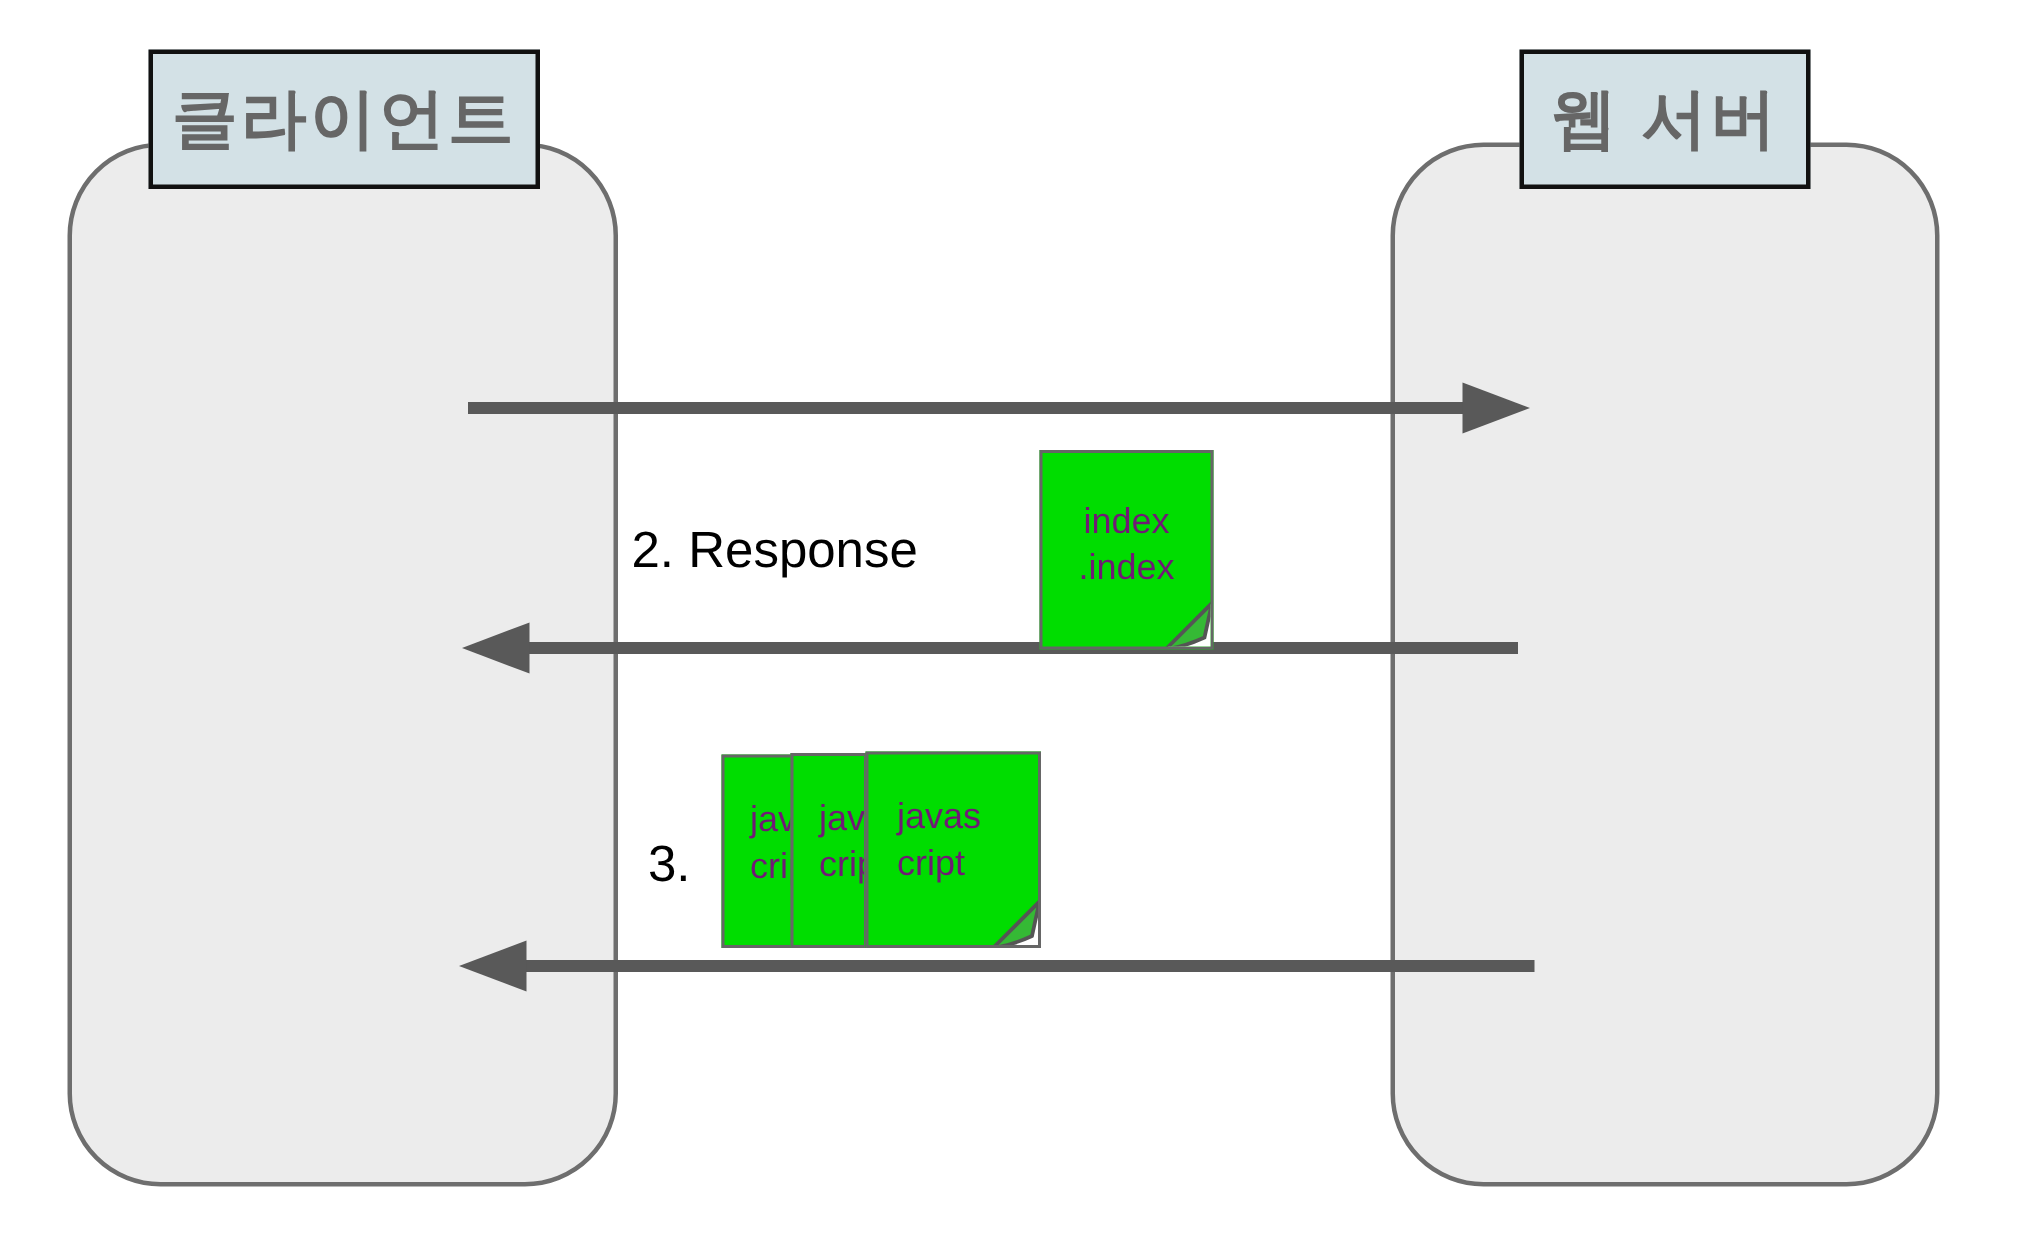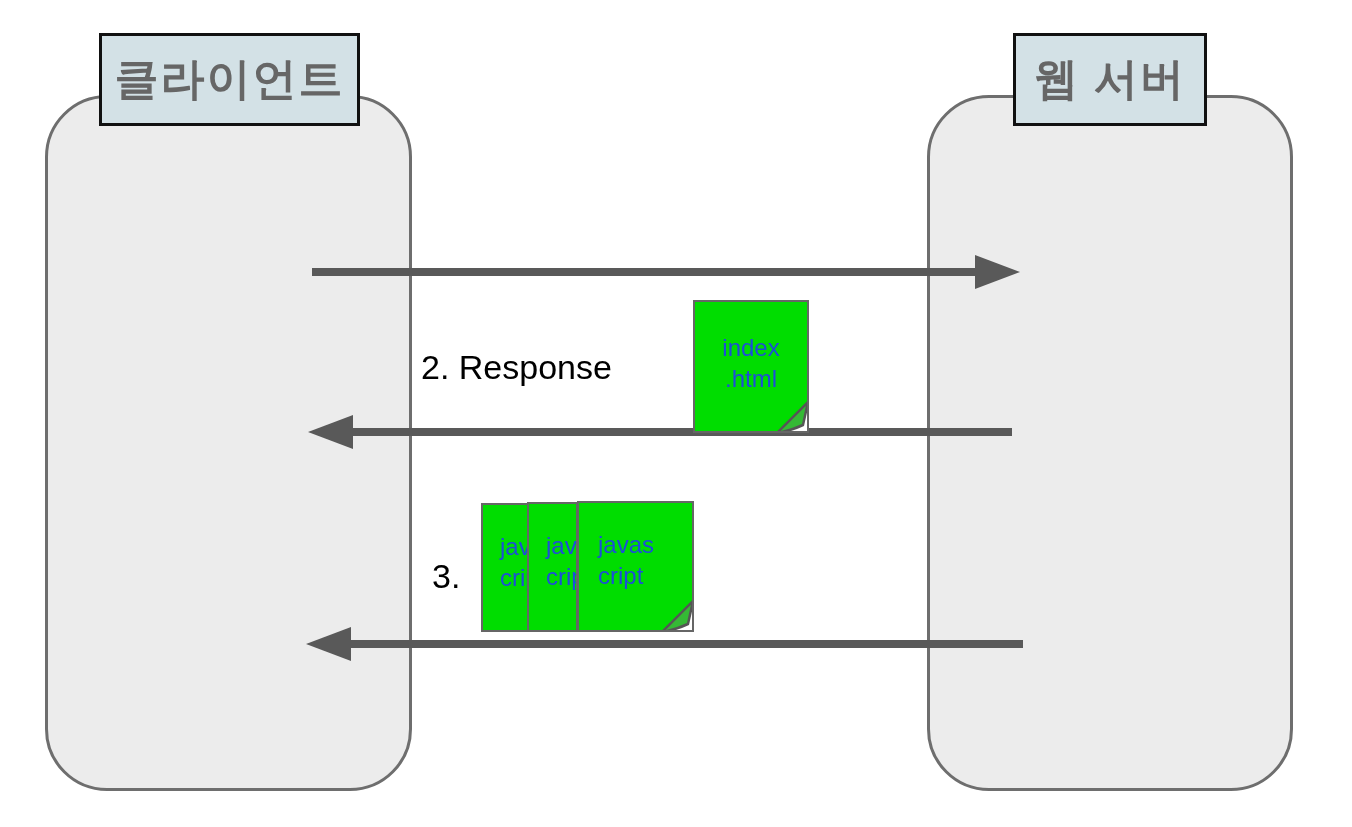--- a/index.html
+++ b/index.html
@@ -39,21 +39,21 @@
                   border-color:transparent transparent transparent #595959; }
   #arrow2-shaft { left:352px; top:428px; width:660px; }
   #arrow2-head  { left:308px; top:415px; border-width:17px 45px 17px 0;
                   border-color:transparent #595959 transparent transparent; }
   #arrow3-shaft { left:350px; top:640px; width:673px; }
   #arrow3-head  { left:306px; top:627px; border-width:17px 45px 17px 0;
                   border-color:transparent #595959 transparent transparent; }
   
   .note {
     position:absolute; background:#00dd00; border:2px solid #666666;
-    box-sizing:border-box; color:#1d4ed8; font-size:24px; line-height:31px;
+    box-sizing:border-box; color:#701a75; font-size:24px; line-height:31px;
     overflow:hidden; white-space:nowrap; z-index:3;
   }
   .note span { display:block; }
   #index-note { left:693px; top:300px; width:116px; height:133px;
                 padding-top:30px; text-align:center; }
   #js-note-1 { left:481px; top:503px; width:48px;  height:129px;
                padding:26px 0 0 17px; z-index:3; }
   #js-note-2 { left:527px; top:502px; width:51px;  height:130px;
                padding:26px 0 0 17px; z-index:4; }
   #js-note-3 { left:577px; top:501px; width:117px; height:131px;
@@ -74,21 +74,21 @@
   <div class="actor-tag" id="server-tag">
     <span>웹 서버</span>
   </div>
 
   <div class="shaft" id="arrow1-shaft"></div>
   <div class="head" id="arrow1-head"></div>
 
   <div class="msg" id="msg2">2. Response</div>
   <div class="note" id="index-note">
     <span>index</span>
-    <span>.html</span>
+    <span>.index</span>
     <svg class="fold" viewBox="0 0 32 32">
       <path d="M32,0 L32,32 L0,32 Z" fill="#ffffff"></path>
       <path d="M0,32 L31,1 L26,24 Q13,30 0,32 Z" fill="#35b935" stroke="#555555" stroke-width="2.5"></path>
     </svg>
   </div>
   <div class="shaft" id="arrow2-shaft"></div>
   <div class="head" id="arrow2-head"></div>
 
   <div class="msg" id="msg3">3.</div>
   <div class="note" id="js-note-1">

